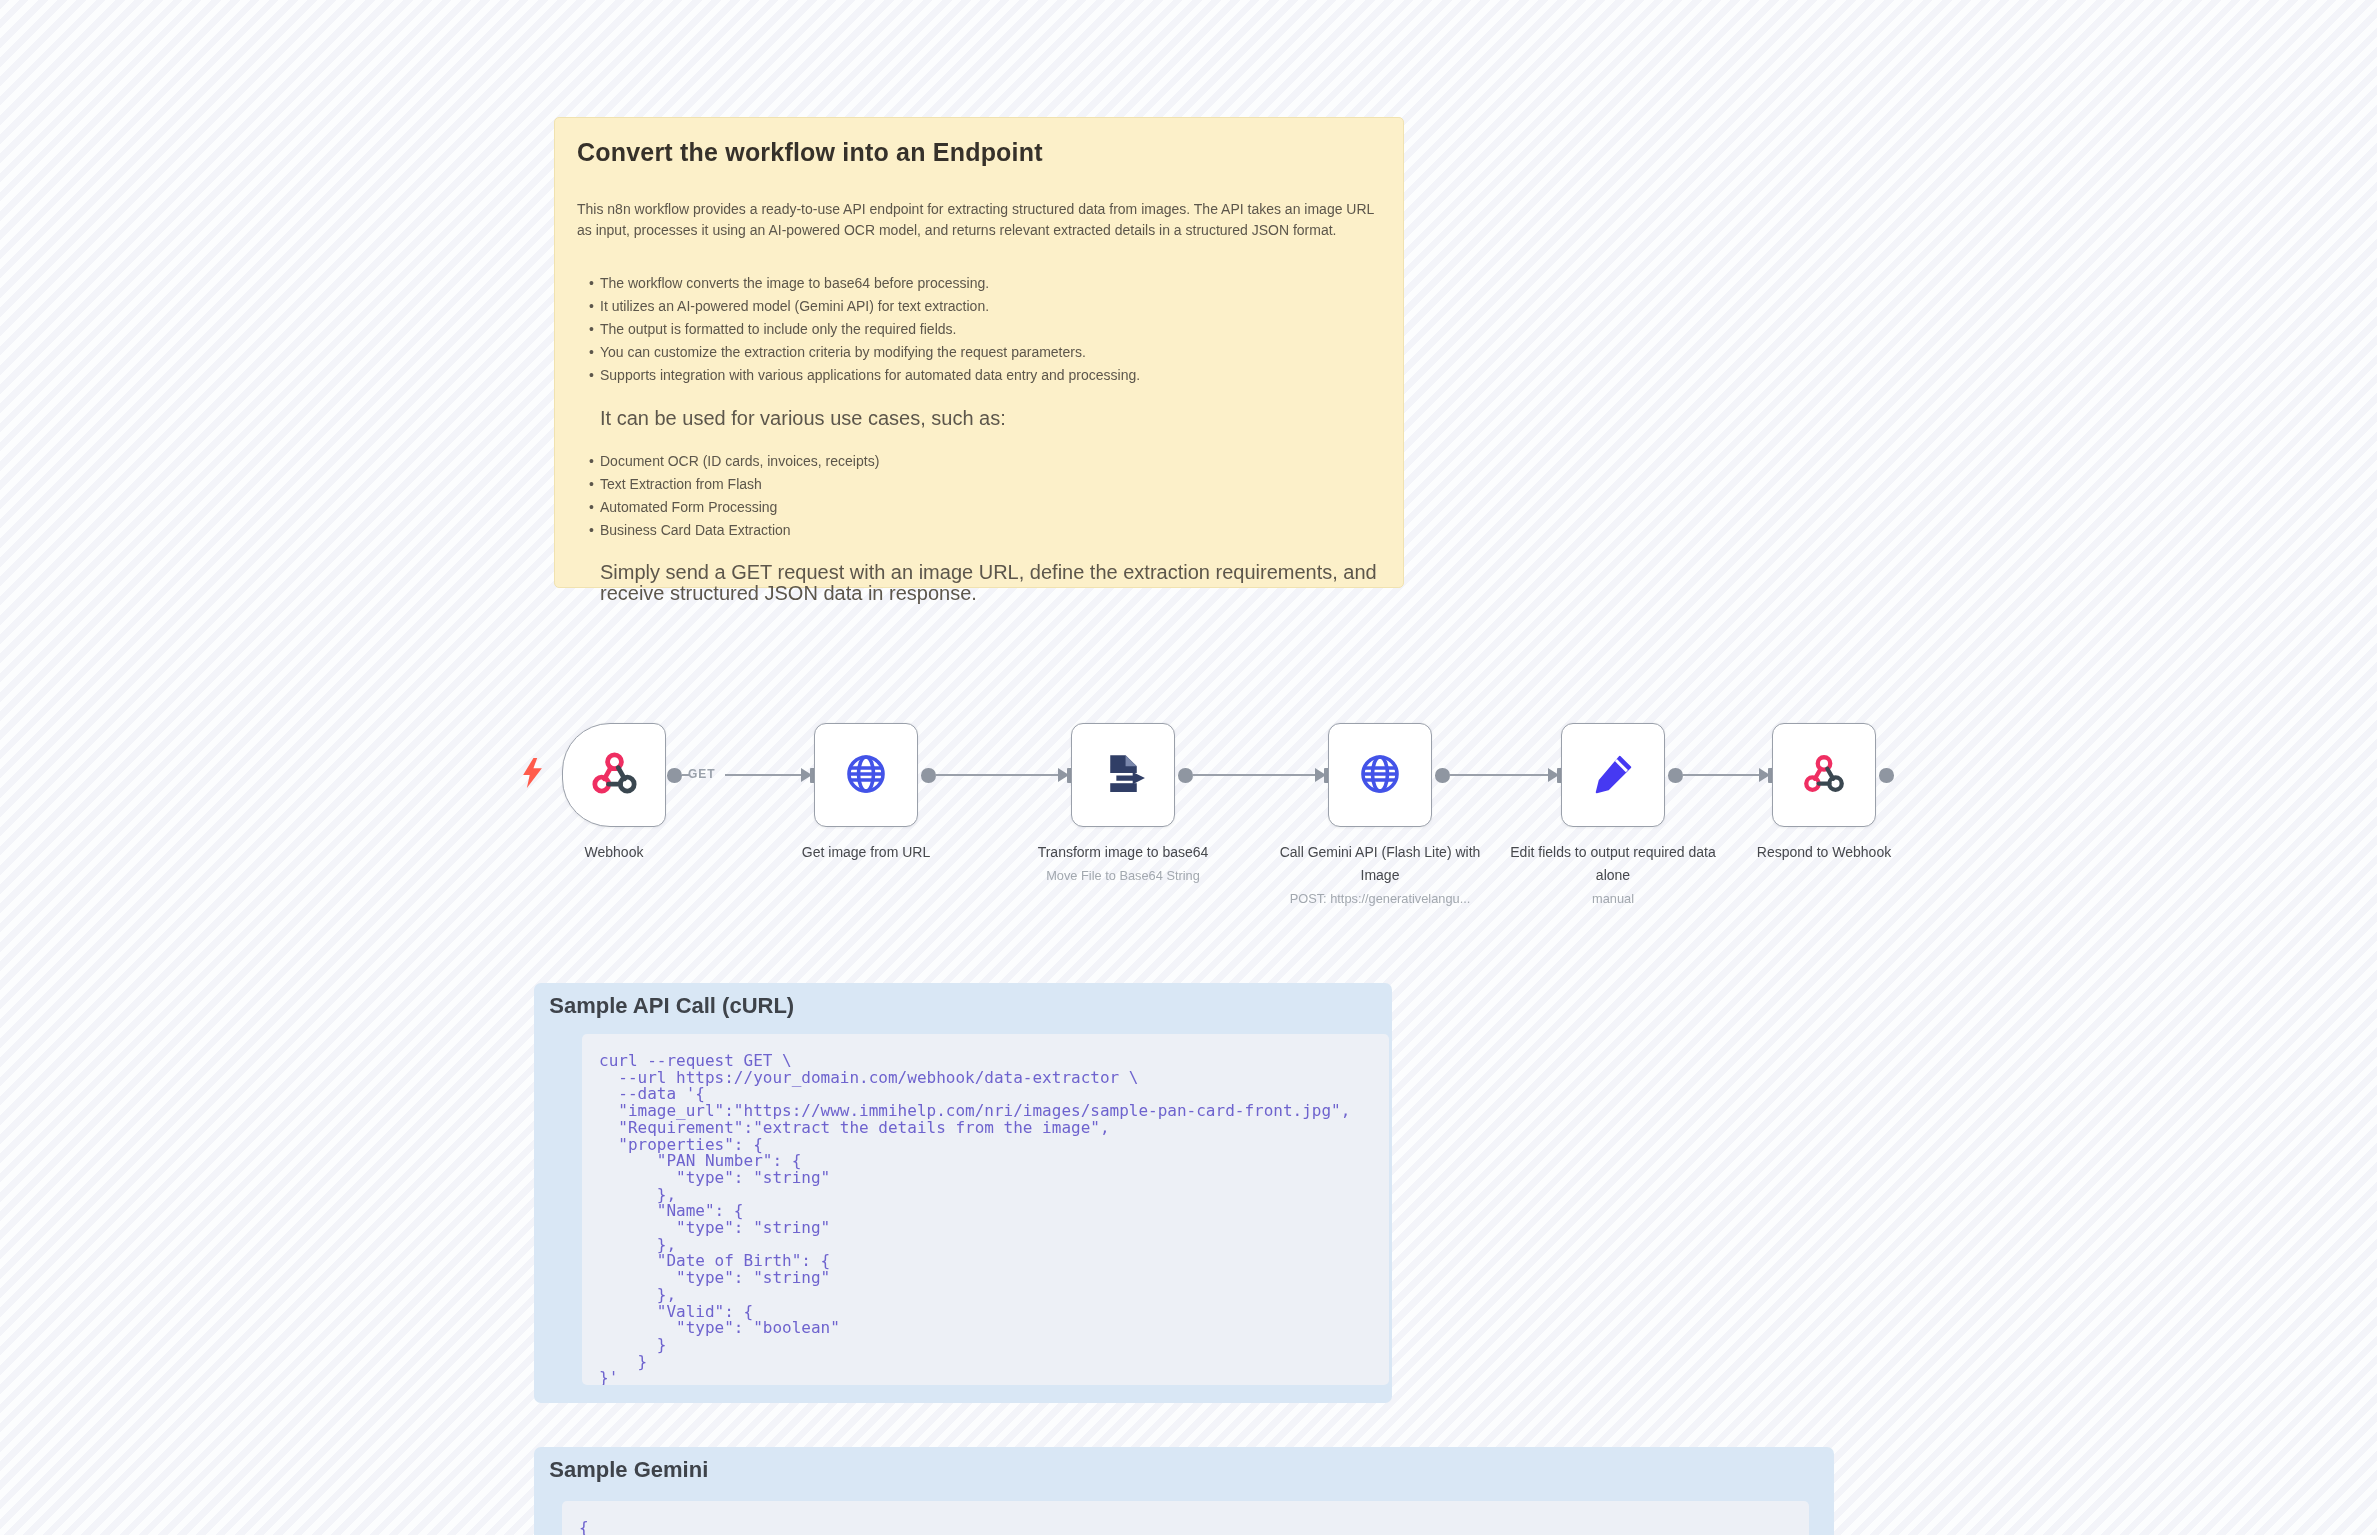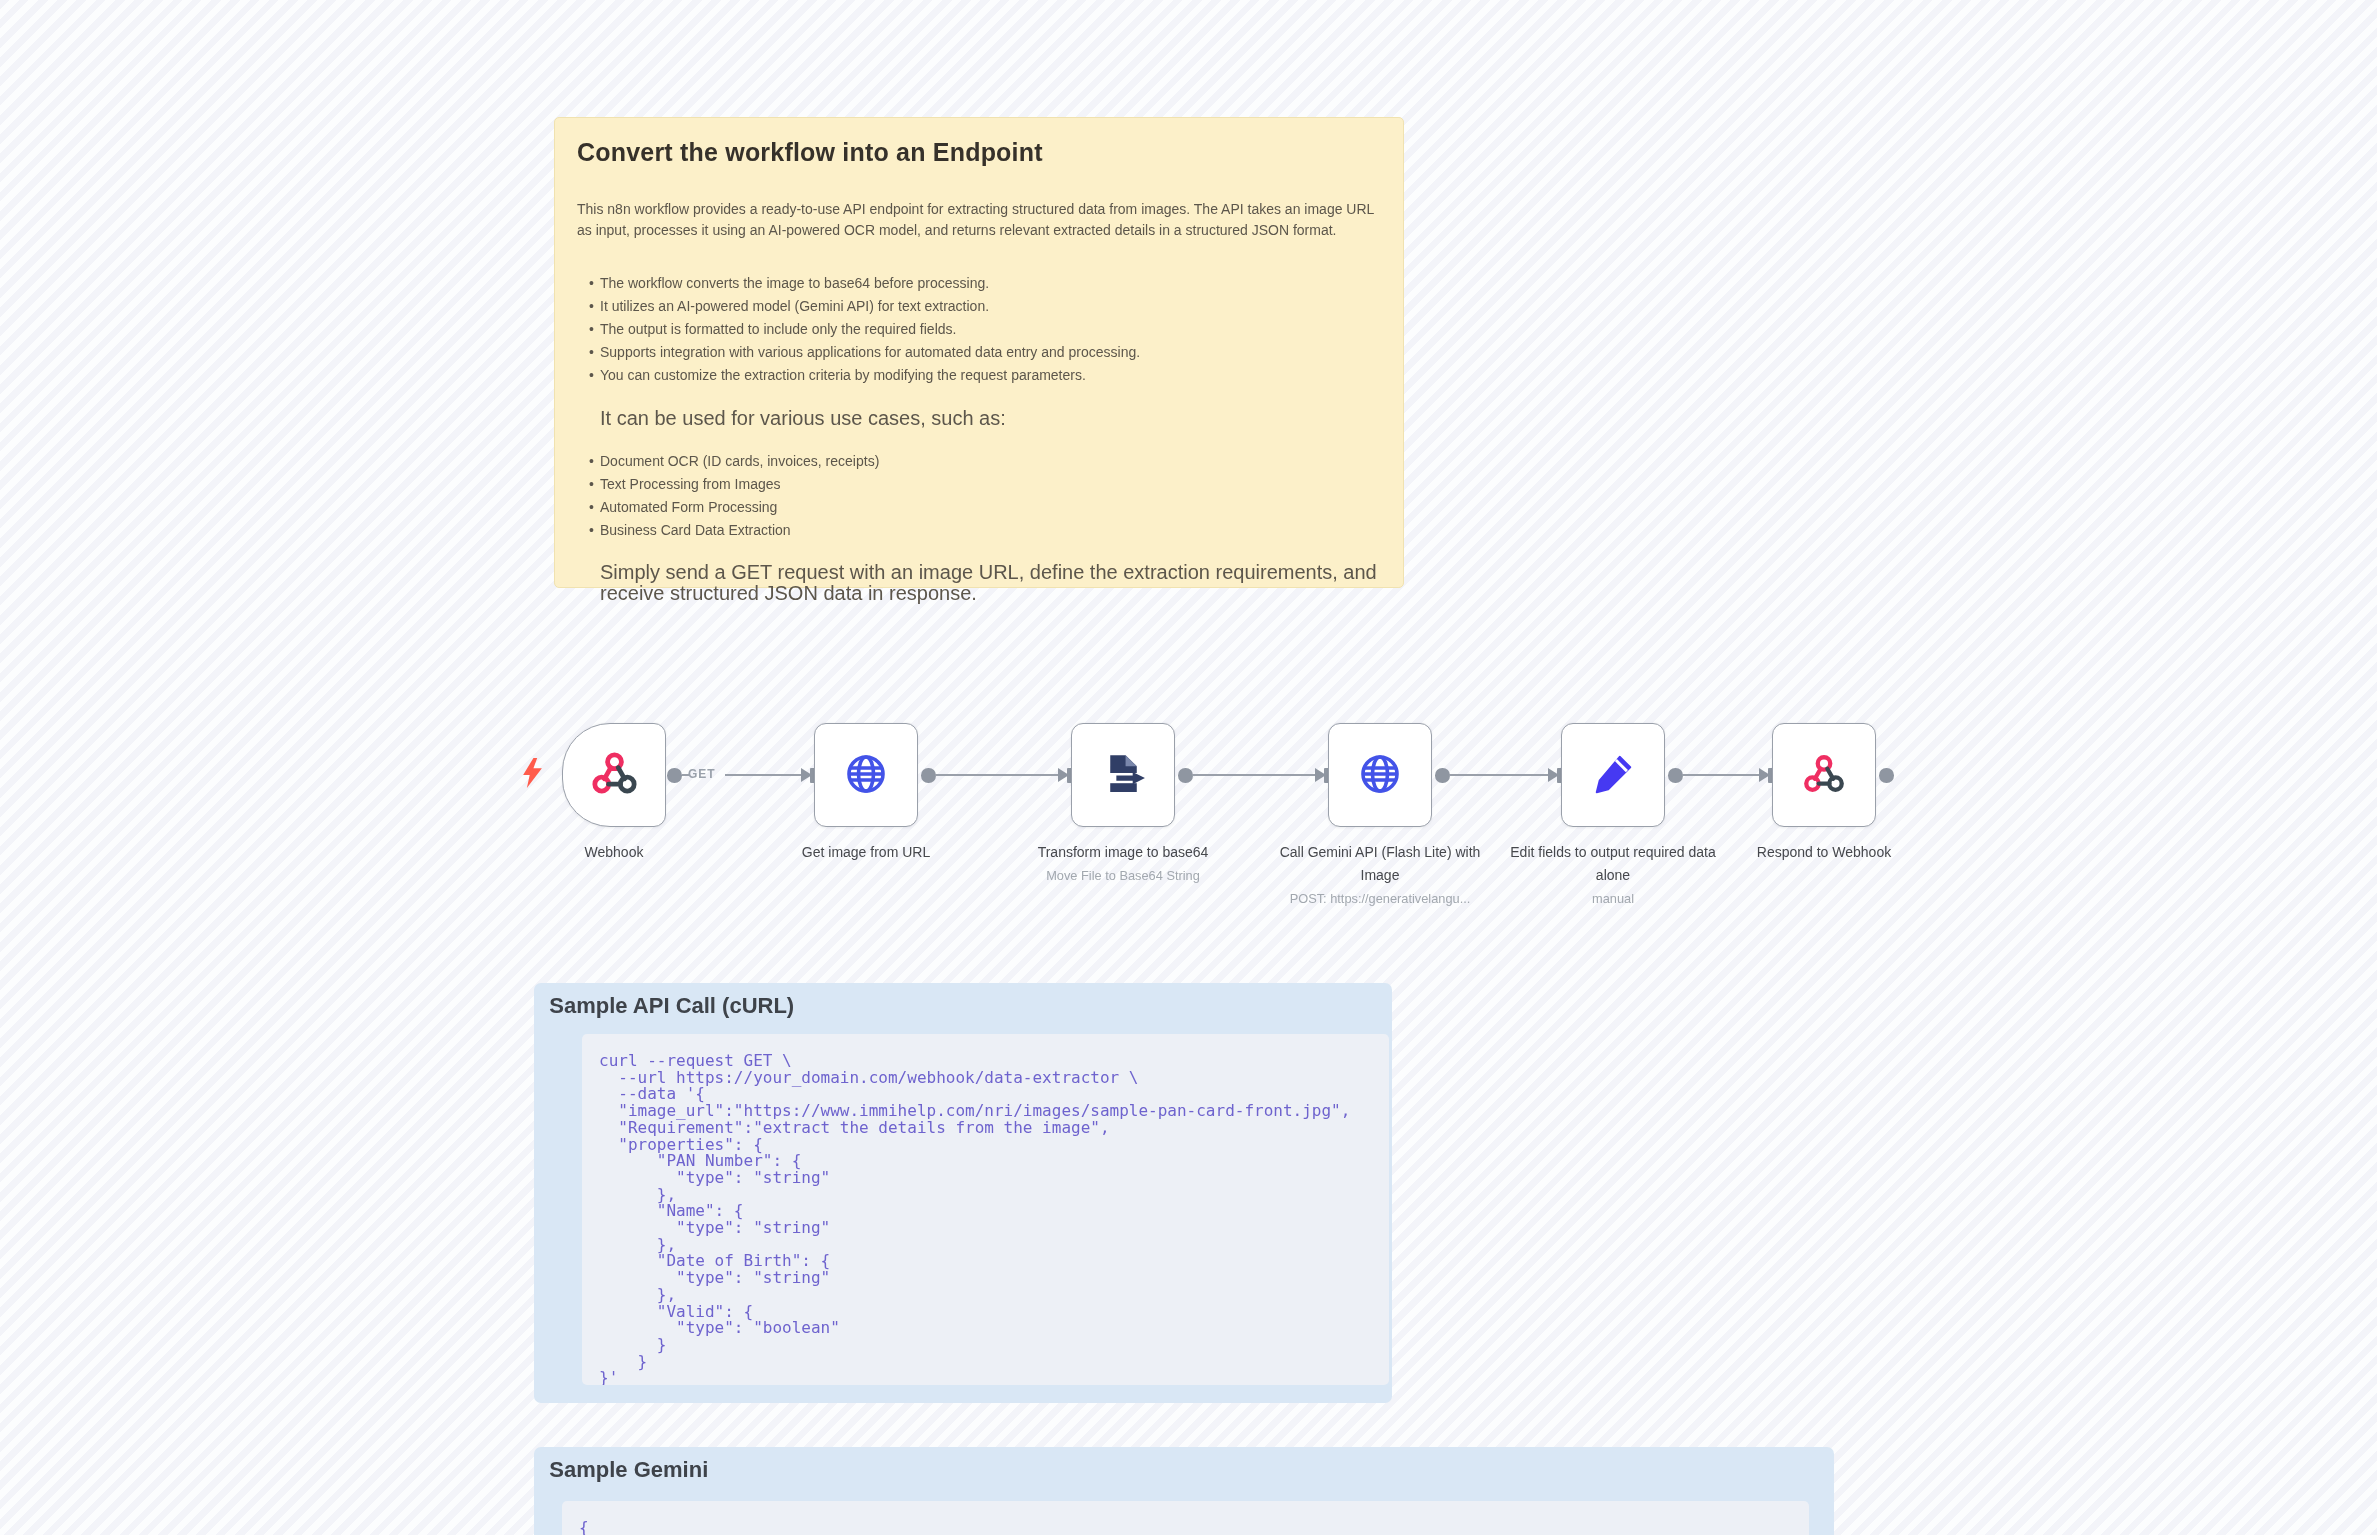--- a/index.html
+++ b/index.html
@@ -74,27 +74,27 @@
 
 <div class="canvas">
 
   <div class="note-yellow">
     <h1>Convert the workflow into an Endpoint</h1>
     <p class="intro">This n8n workflow provides a ready-to-use API endpoint for extracting structured data from images. The API takes an image URL as input, processes it using an AI-powered OCR model, and returns relevant extracted details in a structured JSON format.</p>
     <ul>
         <li>The workflow converts the image to base64 before processing.</li>
         <li>It utilizes an AI-powered model (Gemini API) for text extraction.</li>
         <li>The output is formatted to include only the required fields.</li>
+        <li>You can customize the extraction criteria by modifying the request parameters.</li>
         <li>Supports integration with various applications for automated data entry and processing.</li>
-        <li>You can customize the extraction criteria by modifying the request parameters.</li>
       </ul>
     <div class="indent-line">It can be used for various use cases, such as:</div>
     <ul>
         <li>Document OCR (ID cards, invoices, receipts)</li>
-        <li>Text Processing from Images</li>
+        <li>Text Extraction from Flash</li>
         <li>Automated Form Processing</li>
         <li>Business Card Data Extraction</li>
       </ul>
     <div class="indent-line">Simply send a GET request with an image URL, define the extraction requirements, and receive structured JSON data in response.</div>
   </div>
 
   <div class="bolt">
     <svg width="23" height="30" viewBox="0 0 24 32">
         <path d="M13 0 L2 18 H9 L6 32 L22 11 H13 L17 0 Z" fill="#ff5c4c"></path>
       </svg>

